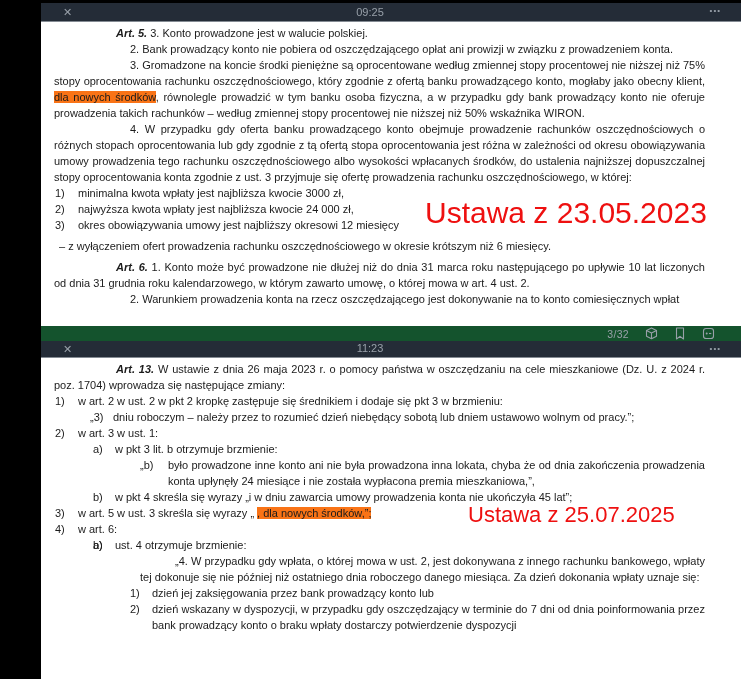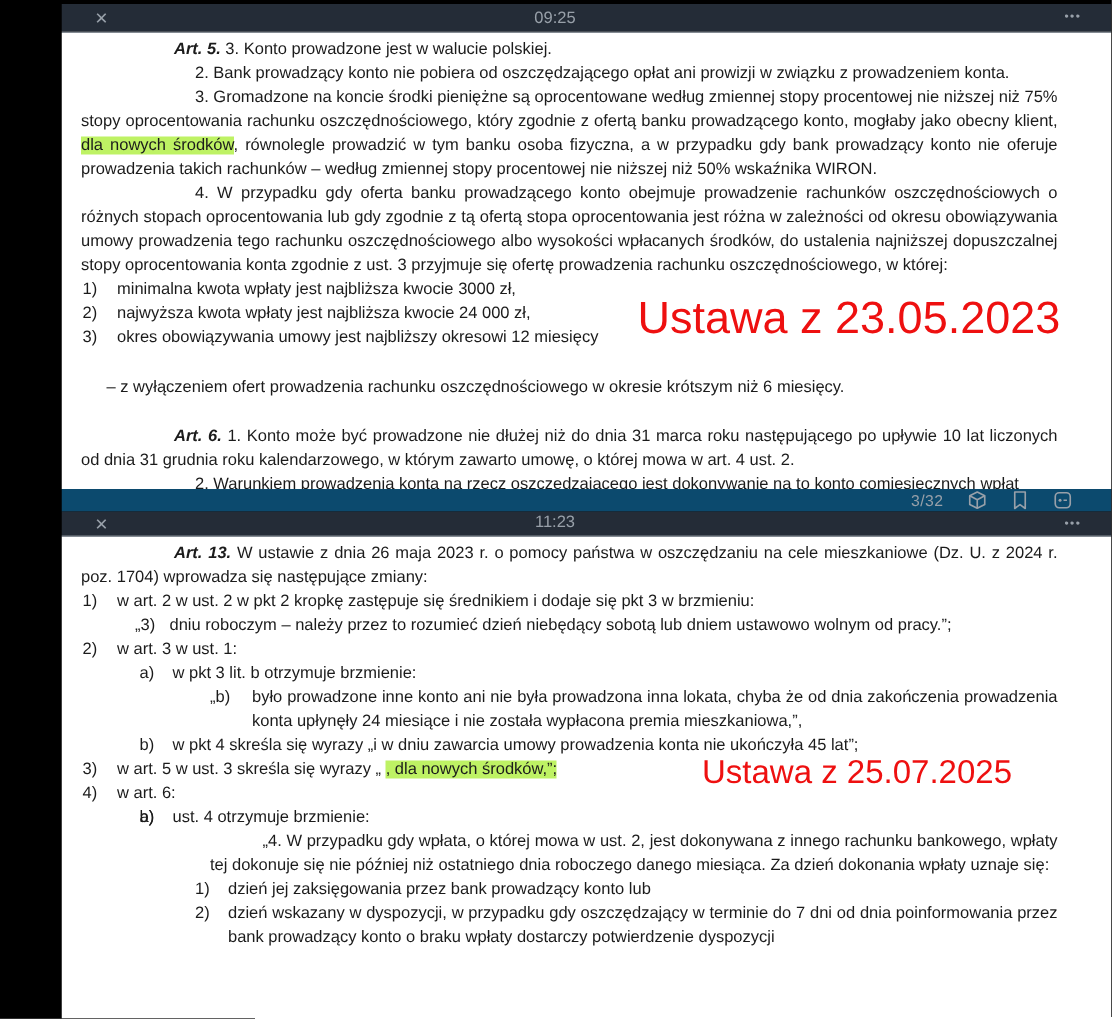--- a/index.html
+++ b/index.html
@@ -25,38 +25,38 @@
   .content { position:relative; background:#fff; overflow:hidden; }
   #win1 .content { height:304px; }
   #win2 .content { height:372px; }
 
   .doc { padding:3px 36px 0 13px; font-size:11px; line-height:16px; color:#1b1b1b;
          text-align:justify; }
   .para { margin:0; text-indent:76px; }
   .para.art { text-indent:62px; }
   .para.sp { margin-top:4px; }
   b { font-weight:bold;font-style:italic; }
-  mark { background:#bef264; color:inherit; padding:0; }
+  mark { background:#f97316; color:inherit; padding:0; }
 
   .row { position:relative; margin:0; }
   .m { position:absolute; }
   .li1 { padding-left:24px; } .li1 > .m { left:1px; }
-  .dash { margin:17px; }
+  .dash { margin:5px; }
   .l1 { padding-left:24px; } .l1 > .m { left:1px; }
   .l2 { padding-left:61px; } .l2 > .m { left:39px; }
   .q1 { padding-left:59px; } .q1 > .m { left:36px; }
   .q2 { padding-left:114px; } .q2 > .m { left:86px; }
   .qb { padding-left:86px; text-indent:35px; }
   .l3 { padding-left:98px; } .l3 > .m { left:76px; }
 
   .red { position:absolute; color:#ee1010; white-space:nowrap; text-indent:0; }
   .red1 { left:384px; top:174px; font-size:30px; }
   .red2 { left:427px; top:144px; font-size:22px; }
 
-  .statusbar { background:#0c4a6e; color:#98a0a9; display:flex; justify-content:flex-end;
+  .statusbar { background:#14532d; color:#98a0a9; display:flex; justify-content:flex-end;
                align-items:center; gap:16px; padding-right:26px; box-sizing:border-box; }
   #win1 .statusbar { height:16px; border-bottom:1px solid #3a424d; }
   #win2 .statusbar { height:18px; }
   .page { font-size:10.5px; letter-spacing:0.3px; }
   .sicon { display:inline-flex; }
   .sicon svg { display:block; }
 </style>
 </head>
 <body>
 

